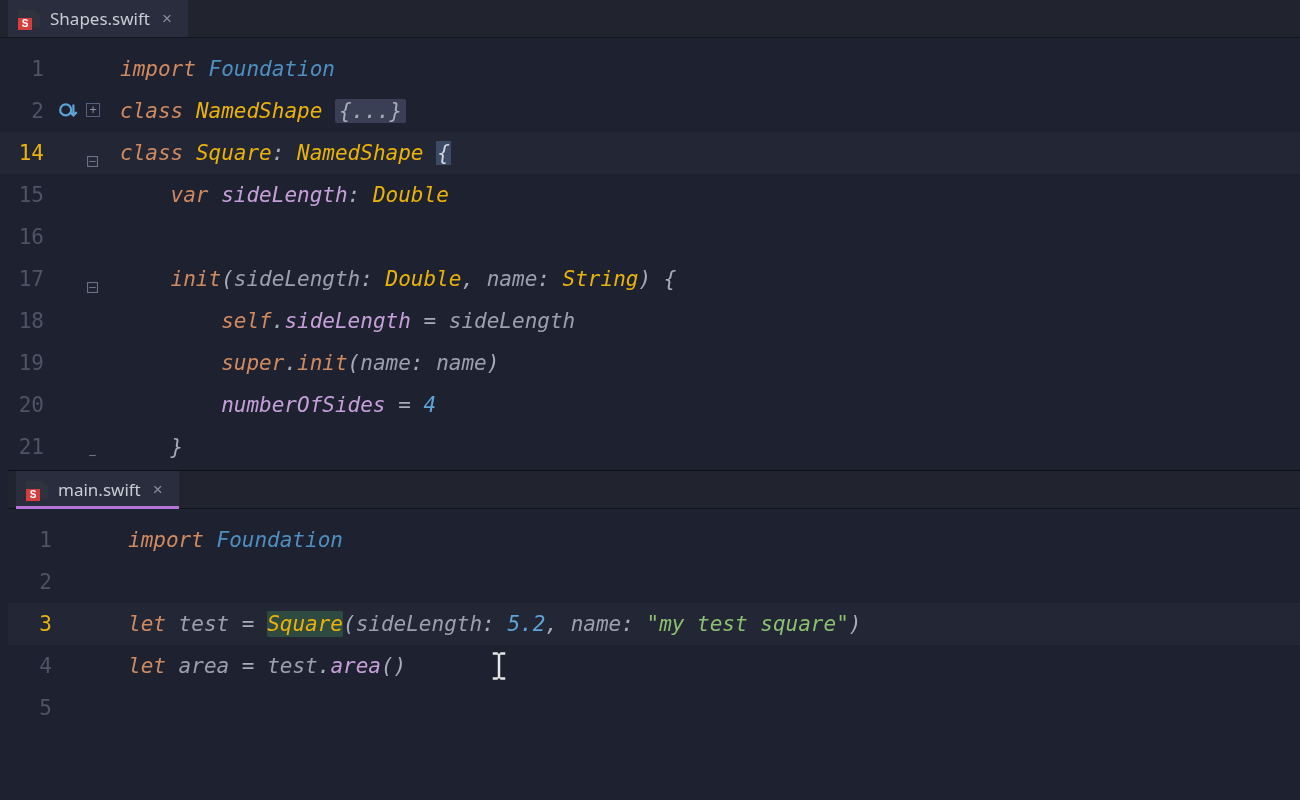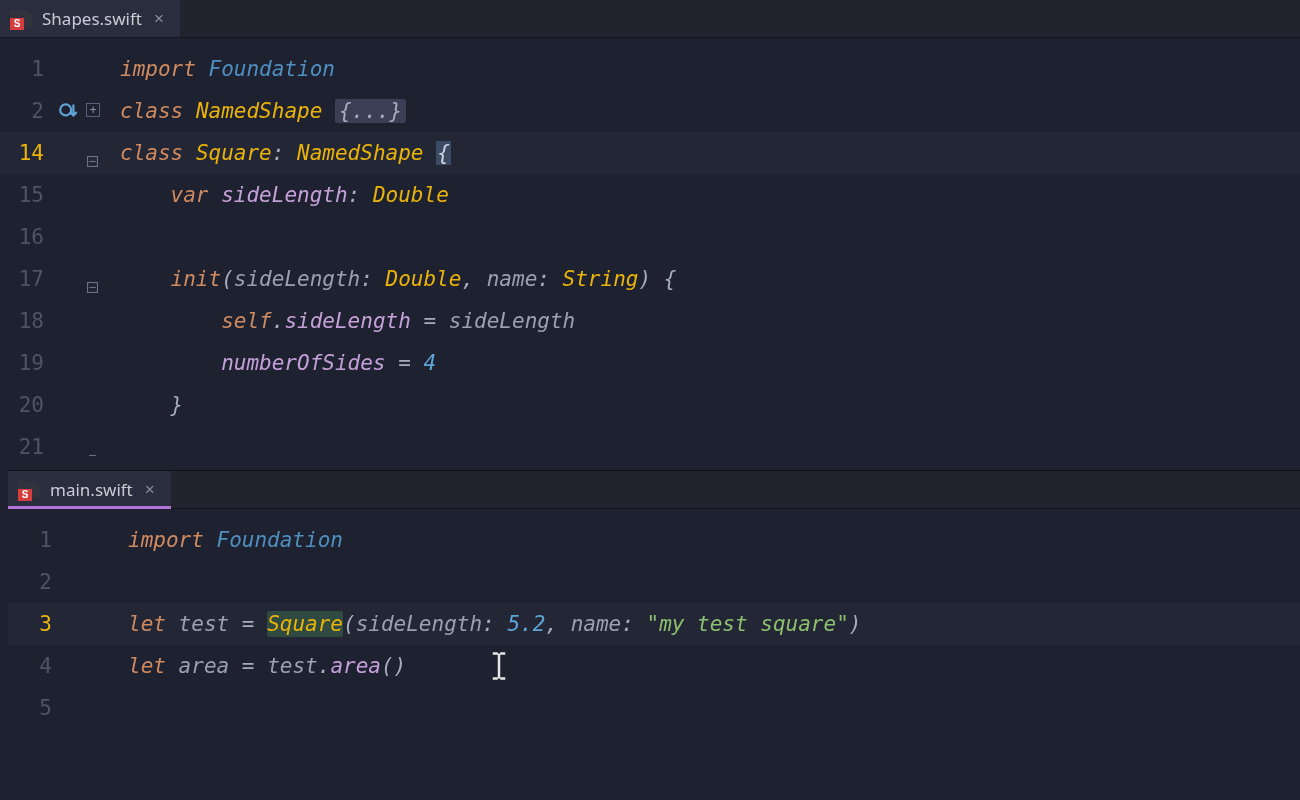--- a/index.html
+++ b/index.html
@@ -15,20 +15,21 @@
   .pane.top { height: 470px; }
   .pane.bottom { height: 330px; border-top: 1px solid #0e1018; margin-left: 8px; }
 
   
   .tabbar {
     height: 38px;
     background: #21242f;
     display: flex;
     align-items: stretch;
     border-bottom: 1px solid #14161f;
+    padding-left: 8px;
   }
   .tab {
     display: flex; align-items: center;
     gap: 10px;
     padding: 0 14px 0 10px;
     background: #2a2d3d;
     cursor: pointer;
     position: relative;
   }
   .tab.bottom-tab::after {
@@ -246,20 +247,21 @@
     </div>
 
     <div class="code">
       <div class="code-line"><span class="kw">import</span> <span class="fn">Foundation</span></div>
       <div class="code-line"><span class="kw">class</span> <span class="type">NamedShape</span> <span class="folded">{...}</span></div>
       <div class="code-line"><span class="kw">class</span> <span class="type">Square</span><span class="punc">:</span> <span class="type">NamedShape</span> <span class="brace-match">{</span></div>
       <div class="code-line">    <span class="kw">var</span> <span class="prop">sideLength</span><span class="punc">:</span> <span class="type">Double</span></div>
       <div class="code-line"></div>
       <div class="code-line">    <span class="kw">init</span><span class="punc">(</span><span class="dim">sideLength</span><span class="punc">: </span><span class="type">Double</span><span class="punc">, </span><span class="dim">name</span><span class="punc">: </span><span class="type">String</span><span class="punc">) </span><span class="punc">{</span></div>
       <div class="code-line">        <span class="kw">self</span><span class="punc">.</span><span class="prop">sideLength</span> <span class="punc">=</span> <span class="dim">sideLength</span></div>
+      <div class="code-line">        <span class="kw">super</span><span class="punc">.</span><span class="kw">init</span><span class="punc">(</span><span class="dim">name</span><span class="punc">: </span><span class="dim">name</span><span class="punc">)</span></div>
       <div class="code-line">        <span class="prop">numberOfSides</span> <span class="punc">=</span> <span class="num">4</span></div>
       <div class="code-line">    <span class="punc">}</span></div>
     </div>
   </div>
 </div>
 
 <div class="pane bottom">
 
   <div class="tabbar">
     <div class="tab bottom-tab">

